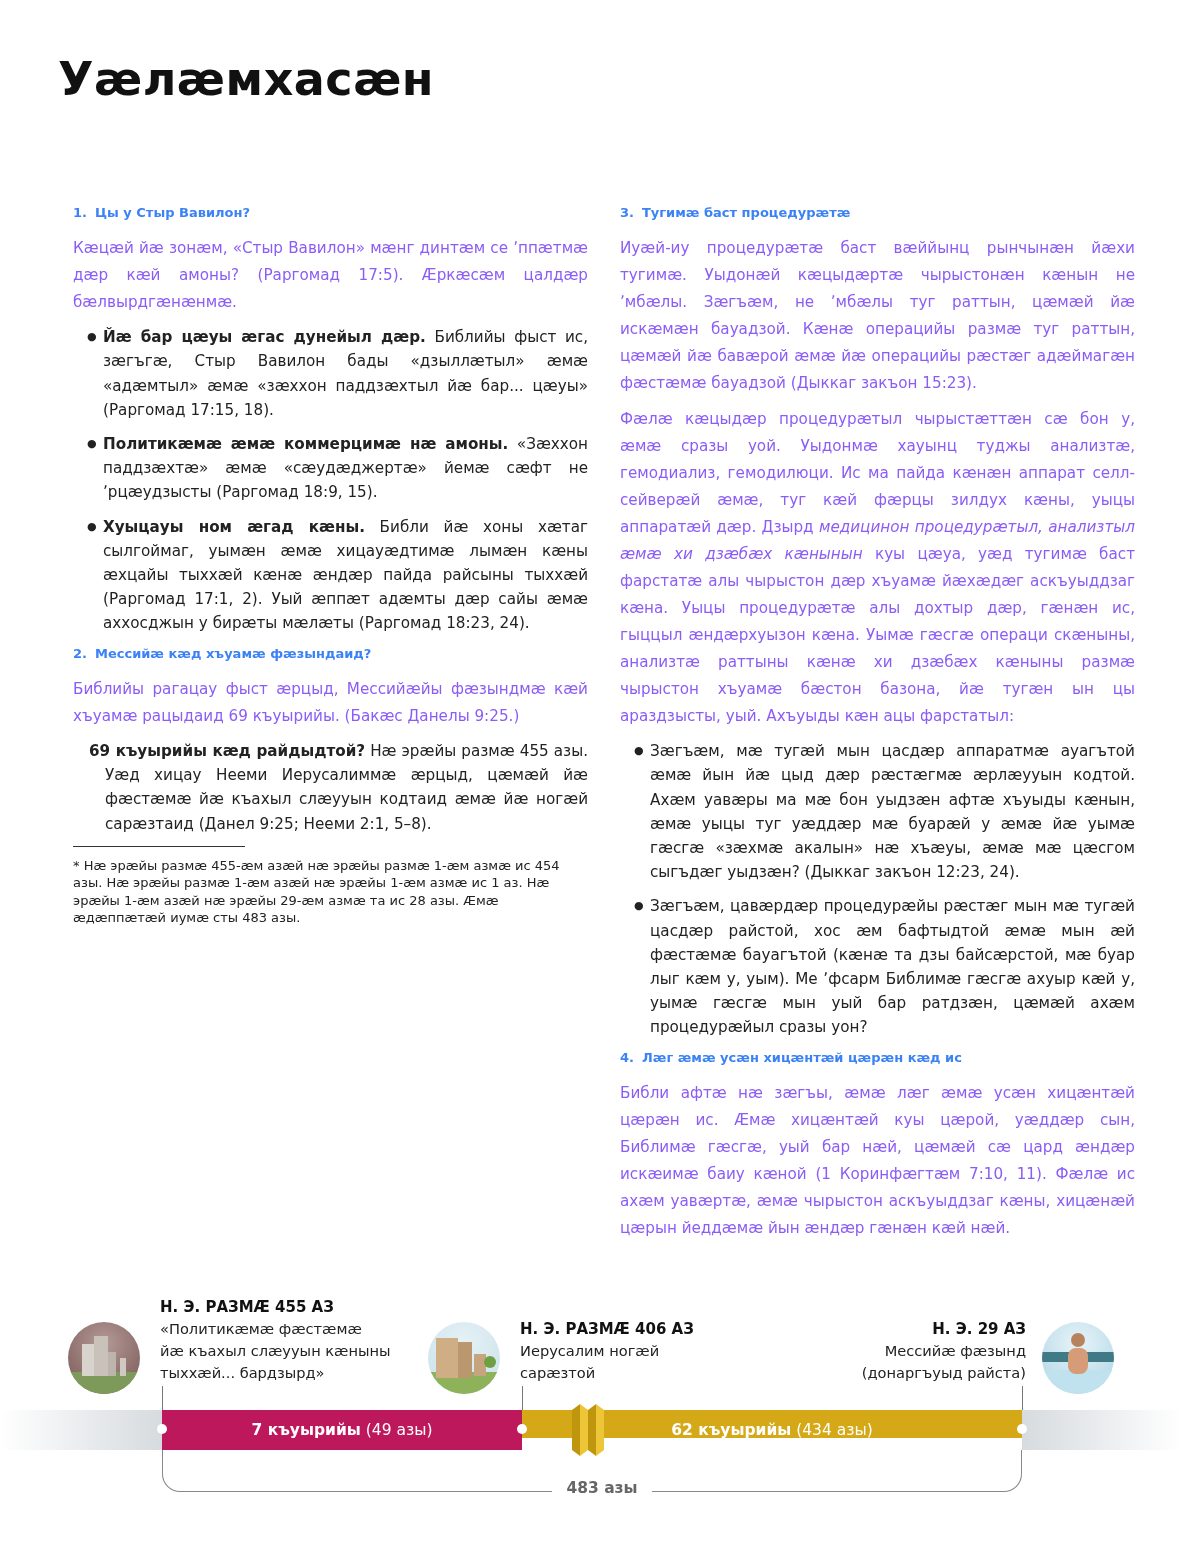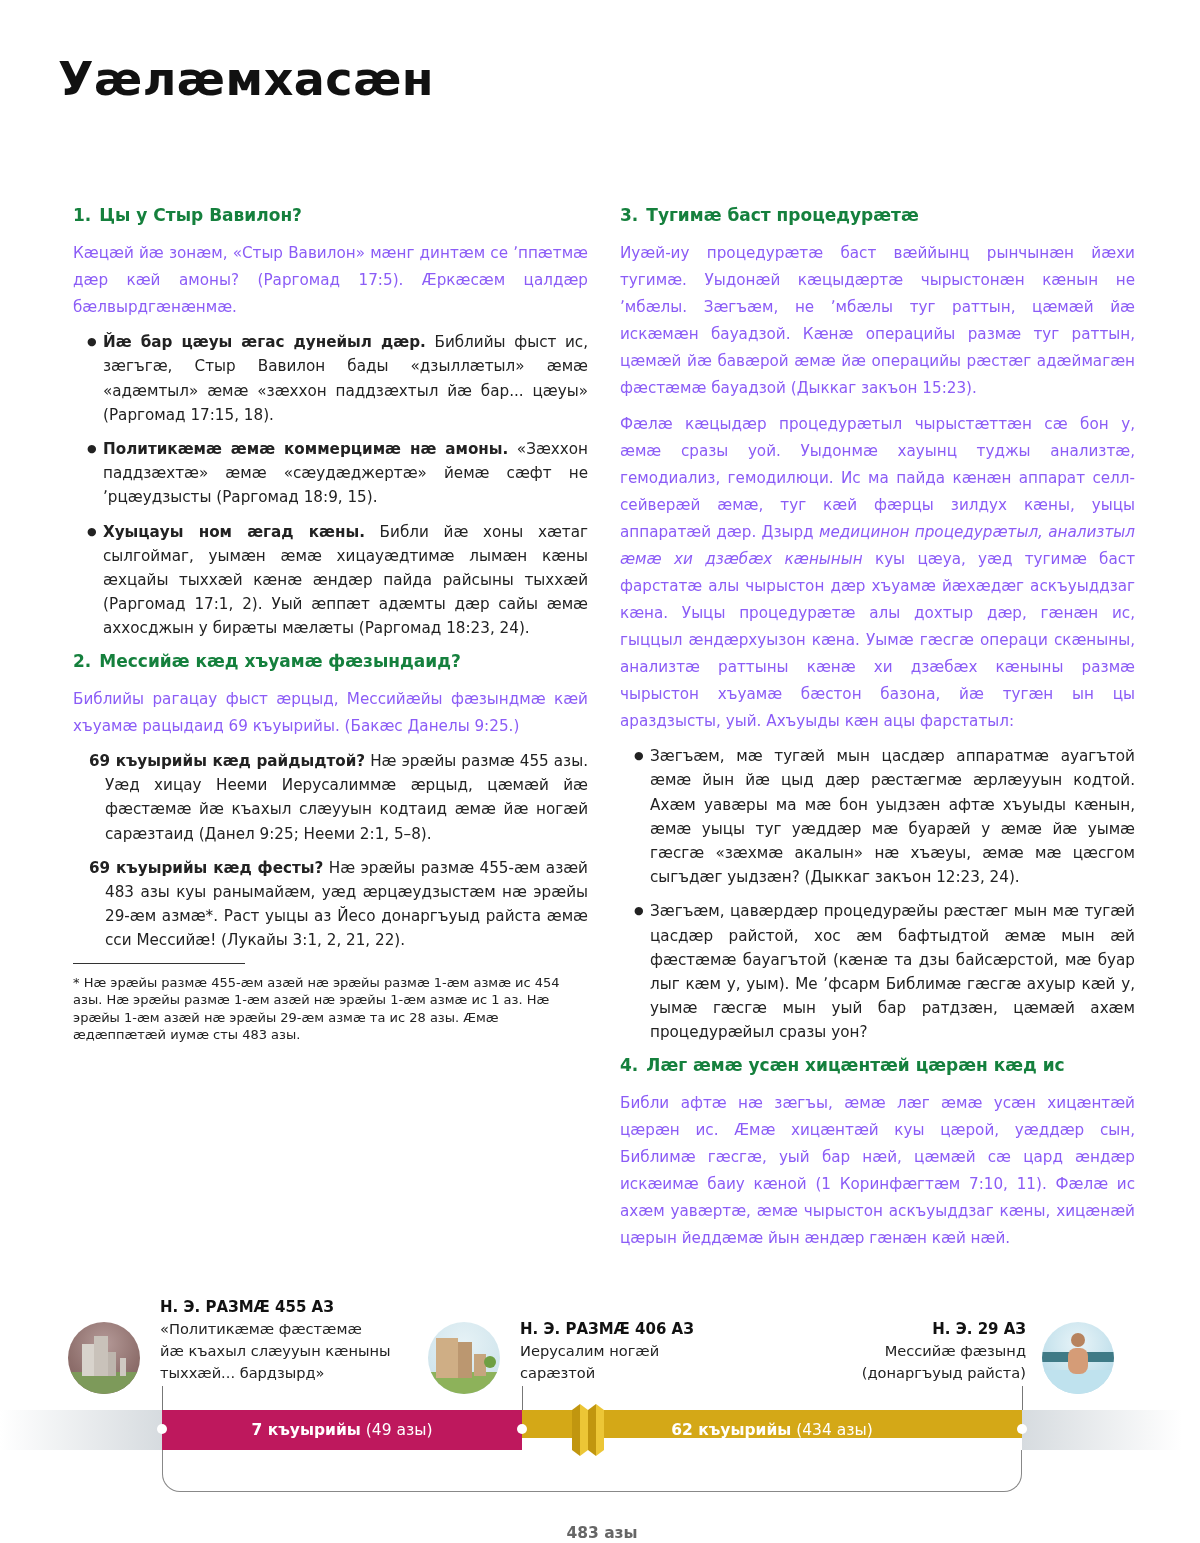--- a/index.html
+++ b/index.html
@@ -5,21 +5,21 @@
   * { box-sizing: border-box; margin: 0; padding: 0; }
   html, body { width: 1200px; height: 1543px; background: #ffffff; }
   body { font-family: "DejaVu Sans", sans-serif; color: #222; position: relative; overflow: hidden; }
 
   .page-title { position: absolute; left: 58px; top: 52px; font-size: 46px; font-weight: bold; color: #111; letter-spacing: 0.5px; }
 
   .col { position: absolute; top: 205px; width: 515px; }
   .col-left { left: 73px; }
   .col-right { left: 620px; }
 
-  h2.sec { font-size: 17px; font-weight: bold; color: #15803d; margin-bottom: 14px; line-height: 1.25; }
+  h2.sec { font-size: 13px; font-weight: bold; color: #3b82f6; margin-bottom: 14px; line-height: 1.25; }
   h2.sec .num { margin-right: 8px; }
 
   p.body { font-size: 15.2px; line-height: 27px; text-align: justify; hyphens: manual; margin-bottom: 9px; color: #8b5cf6; }
   p.body i { font-style: italic; }
 
   ul.bullets { list-style: none; margin: 0 0 10px 14px; }
   ul.bullets li { position: relative; padding-left: 16px; font-size: 15.2px; line-height: 24.2px; text-align: justify; margin-bottom: 10px; }
   ul.bullets li::before { content: "●"; position: absolute; left: 0; top: 0; font-size: 11px; color: #222; }
   ul.bullets b { font-weight: bold; }
 
@@ -34,21 +34,21 @@
   .tl .fade-left { position: absolute; left: 0; top: 120px; width: 162px; height: 40px; background: linear-gradient(to right, #ffffff, #d6dbdf); }
   .tl .fade-right { position: absolute; left: 1022px; top: 120px; width: 160px; height: 40px; background: linear-gradient(to right, #d6dbdf, #ffffff); }
   .tl .seg-gray { position: absolute; left: 162px; top: 120px; width: 360px; height: 40px; background: #be185d; }
   .tl .seg-gold { position: absolute; left: 522px; top: 120px; width: 500px; height: 28px; background: #d4a817; }
   .tl .seg-label { position: absolute; top: 0; height: 40px; line-height: 40px; width: 100%; text-align: center; color: #fff; font-size: 15.5px; }
   .tl .seg-label b { font-weight: bold; }
   .tl .break { position: absolute; left: 572px; top: 114px; width: 32px; height: 52px; }
   .tl .dot { position: absolute; top: 134px; width: 10px; height: 10px; border-radius: 50%; background: #fff; }
   .tl .tick { position: absolute; width: 1px; background: #777; }
   .tl .bracket { position: absolute; left: 162px; top: 160px; width: 860px; height: 42px; border: 1.5px solid #888; border-top: none; border-radius: 0 0 18px 18px; }
-  .tl .total { position: absolute; left: 552px; top: 188px; width: 100px; text-align: center; background: #fff; color: #666; font-weight: bold; font-size: 15.5px; line-height: 20px; margin-top: 45px; }
+  .tl .total { position: absolute; left: 552px; top: 188px; width: 100px; text-align: center; background: #fff; color: #666; font-weight: bold; font-size: 15.5px; line-height: 20px; }
 
   .ev { position: absolute; font-size: 14.6px; line-height: 22px; color: #222; }
   .ev .date { font-weight: bold; font-size: 15px; color: #111; }
   .ev-1 { left: 160px; top: 6px; }
   .ev-2 { left: 520px; top: 28px; }
   .ev-3 { right: 174px; top: 28px; text-align: right; }
 
   .thumb { position: absolute; width: 72px; height: 72px; border-radius: 50%; overflow: hidden; }
   .thumb-1 { left: 68px; top: 32px; background: radial-gradient(circle at 50% 30%, #b59a98, #8e6f6c 60%, #7a5b58); }
   .thumb-2 { left: 428px; top: 32px; background: radial-gradient(circle at 50% 30%, #e6f2f6, #c7dfe8); }
@@ -71,21 +71,20 @@
       <li><b>Хуыцауы ном æгад кæны.</b><span> Библи йæ хоны хæтаг сылгоймаг, уымæн æмæ хицауæдтимæ лымæн кæны æхцайы тыххæй кæнæ æндæр пайда райсыны тыххæй (Раргомад 17:1, 2). Уый æппæт адæмты дæр сайы æмæ аххосджын у бирæты мæлæты (Раргомад 18:23, 24).</span></li>
     </ul>
   </section>
 
   <section>
     <h2 class="sec">
       <span class="num">2.</span><span>Мессийæ кæд хъуамæ фæзындаид?</span>
     </h2>
     <p class="body">Библийы рагацау фыст æрцыд, Мессийæйы фæзындмæ кæй хъуамæ рацыдаид 69 къуырийы. (Бакæс Данелы 9:25.)</p>
     <p class="subq"><b>69 къуырийы кæд райдыдтой?</b><span> Нæ эрæйы размæ 455 азы. Уæд хицау Нееми Иерусалиммæ æрцыд, цæмæй йæ фæстæмæ йæ къахыл слæууын кодтаид æмæ йæ ногæй сарæзтаид (Данел 9:25; Нееми 2:1, 5–8).</span></p>
-    <p class="subq"><b>69 къуырийы кæд фесты?</b><span> Нæ эрæйы размæ 455-æм азæй 483 азы куы ранымайæм, уæд æрцæудзыстæм нæ эрæйы 29-æм азмæ*. Раст уыцы аз Йесо донаргъуыд райста æмæ сси Мессийæ! (Лукайы 3:1, 2, 21, 22).</span></p>
     <div class="footnote-rule"></div>
     <p class="footnote">* Нæ эрæйы размæ 455-æм азæй нæ эрæйы размæ 1-æм азмæ ис 454 азы. Нæ эрæйы размæ 1-æм азæй нæ эрæйы 1-æм азмæ ис 1 аз. Нæ эрæйы 1-æм азæй нæ эрæйы 29-æм азмæ та ис 28 азы. Æмæ æдæппæтæй иумæ сты 483 азы.</p>
   </section>
 </div>
 
 <div class="col col-right">
   <section>
     <h2 class="sec">
       <span class="num">3.</span><span>Тугимæ баст процедурæтæ</span>
     </h2>

